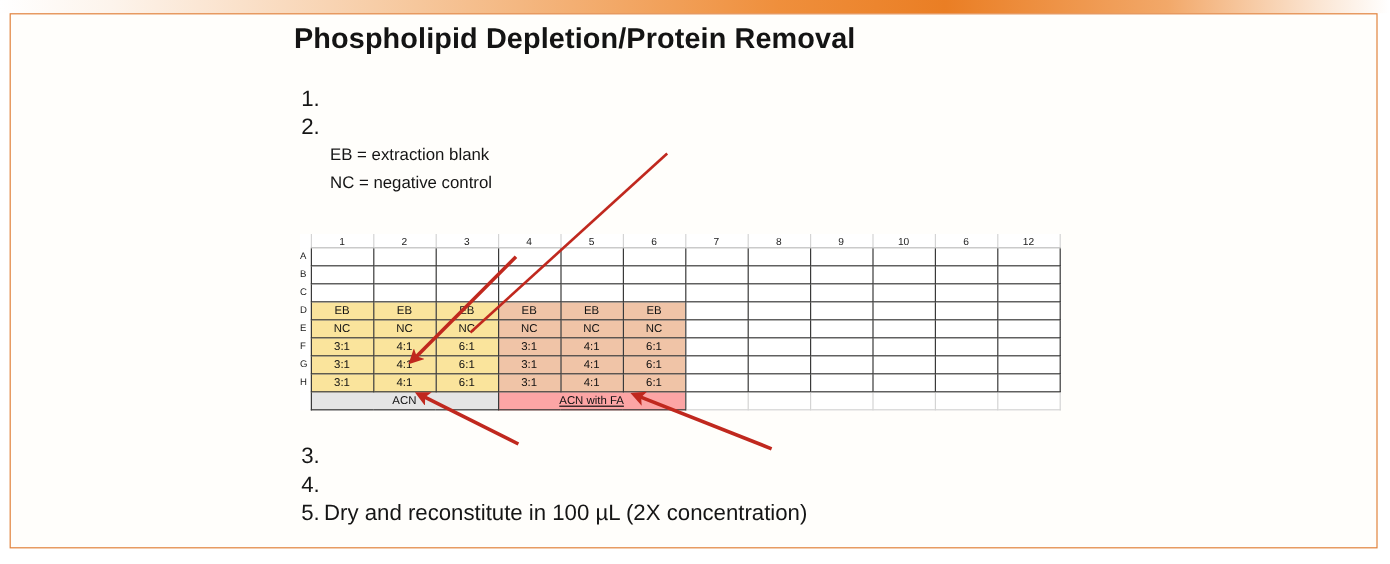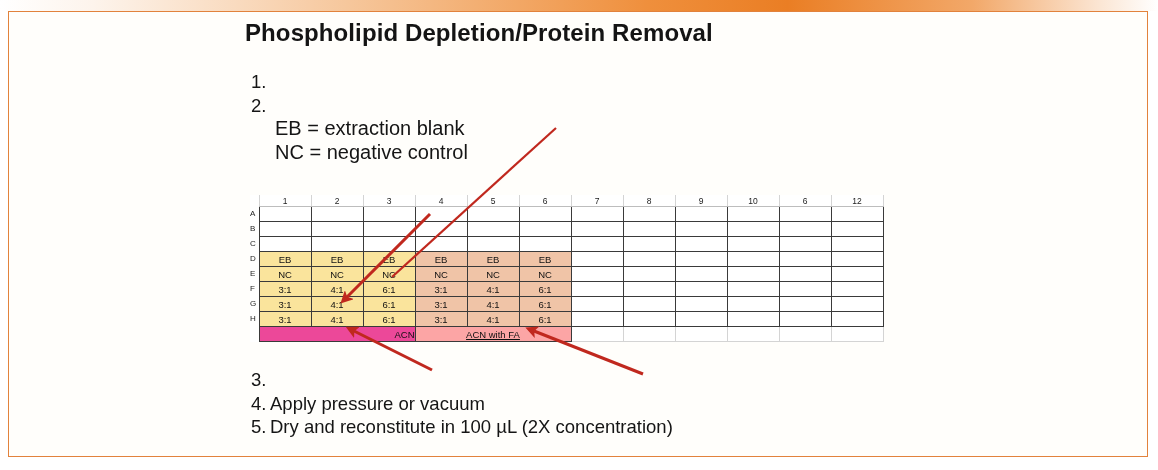--- a/index.html
+++ b/index.html
@@ -78,21 +78,21 @@
     font-size: 18.5px;
     line-height: 23.5px;
     color: #151515;
     white-space: nowrap;
   }
   .li-num {
     width: 19px;
     flex: 0 0 19px;
   }
   .li-sub {
-    font-size: 20px;
+    font-size: 14px;
     line-height: 23.5px;
     padding-left: 24px;
     color: #151515;
     white-space: nowrap;
   }
 
   
   #plate-wrap {
     position: absolute;
     left: 250px;
@@ -158,21 +158,21 @@
   
   td.footcell {
     height: 14px;
     text-align: center;
     vertical-align: middle;
     font-size: 9.5px;
     font-weight: bold;
     color: #111;
     border: 1px solid #3a3a3a;
   }
-  td.footcell.yellow { background: #ec4899; text-align: right; }
+  td.footcell.yellow { background: #e5e5e5; }
   td.footcell.salmon { background: #fca5a5; text-decoration: underline; }
   td.footcell.blank {
     background: #ffffff;
     border: 1px solid #d4d4d4;
     font-weight: normal;
   }
   td.foot-rowlabel { border: none; background: #ffffff; }
 
   
   #arrow-layer {
@@ -375,21 +375,20 @@
       </tfoot>
   </table>
 </div>
 
 <div id="list-bottom">
   <div class="li-row">
     <span class="li-num">3.</span>
   </div>
   <div class="li-row">
     <span class="li-num">4.</span>
-    <span>Apply pressure or vacuum</span>
   </div>
   <div class="li-row">
     <span class="li-num">5.</span>
     <span>Dry and reconstitute in 100 µL (2X concentration)</span>
   </div>
 </div>
 
 <svg id="arrow-layer" viewBox="0 0 1158 470" width="1158" height="470">
   <defs>
     <marker id="redhead" markerWidth="4.2" markerHeight="4.2" refX="1.1" refY="2.1" orient="auto" markerUnits="strokeWidth">

